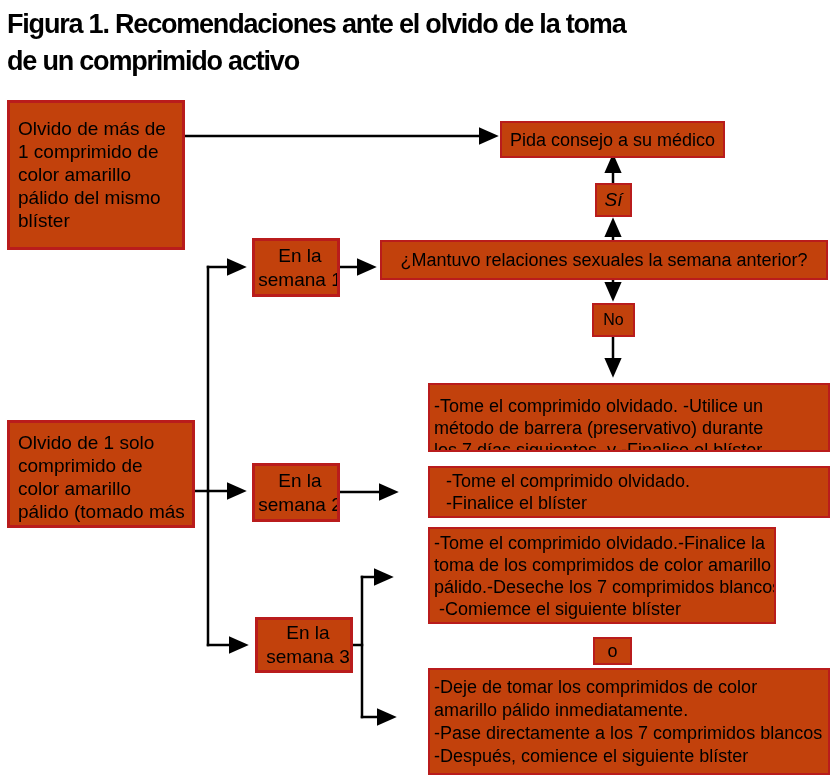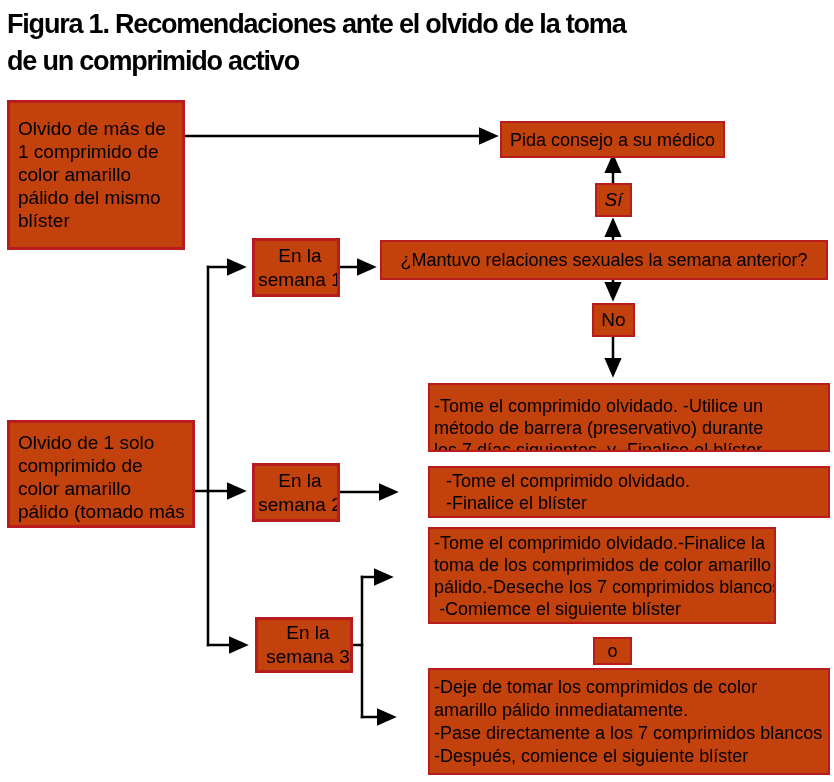--- a/index.html
+++ b/index.html
@@ -96,21 +96,21 @@
 
   <div class="node center" style="left:500px; top:121px; width:225px; height:37px;">Pida consejo a su médico</div>
 
   <div class="node center" style="left:595px; top:183px; width:37px; height:34px; font-size:19px;font-style:italic;">Sí</div>
 
   <div class="node thick center" style="left:252px; top:238px; width:88px; height:59px; font-size:19px; line-height:24px;">En la
 semana 1</div>
 
   <div class="node center" style="left:380px; top:240px; width:448px; height:40px;">¿Mantuvo relaciones sexuales la semana anterior?</div>
 
-  <div class="node center" style="left:592px; top:303px; width:43px; height:34px; font-size:19px;">No</div>
+  <div class="node center" style="left:592px; top:303px; width:43px; height:34px; font-size:16px;">No</div>
 
   <div class="node left" style="left:428px; top:383px; width:402px; height:69px; padding:10px 4px;">-Tome el comprimido olvidado. -Utilice un
 método de barrera (preservativo) durante
 los 7 días siguientes, y -Finalice el blíster.</div>
 
   <div class="node thick left" style="left:7px; top:420px; width:188px; height:108px; padding:8px 8px; font-size:19px; line-height:23px;">Olvido de 1 solo
 comprimido de
 color amarillo
 pálido (tomado más
 de 12 horas tarde)</div>

